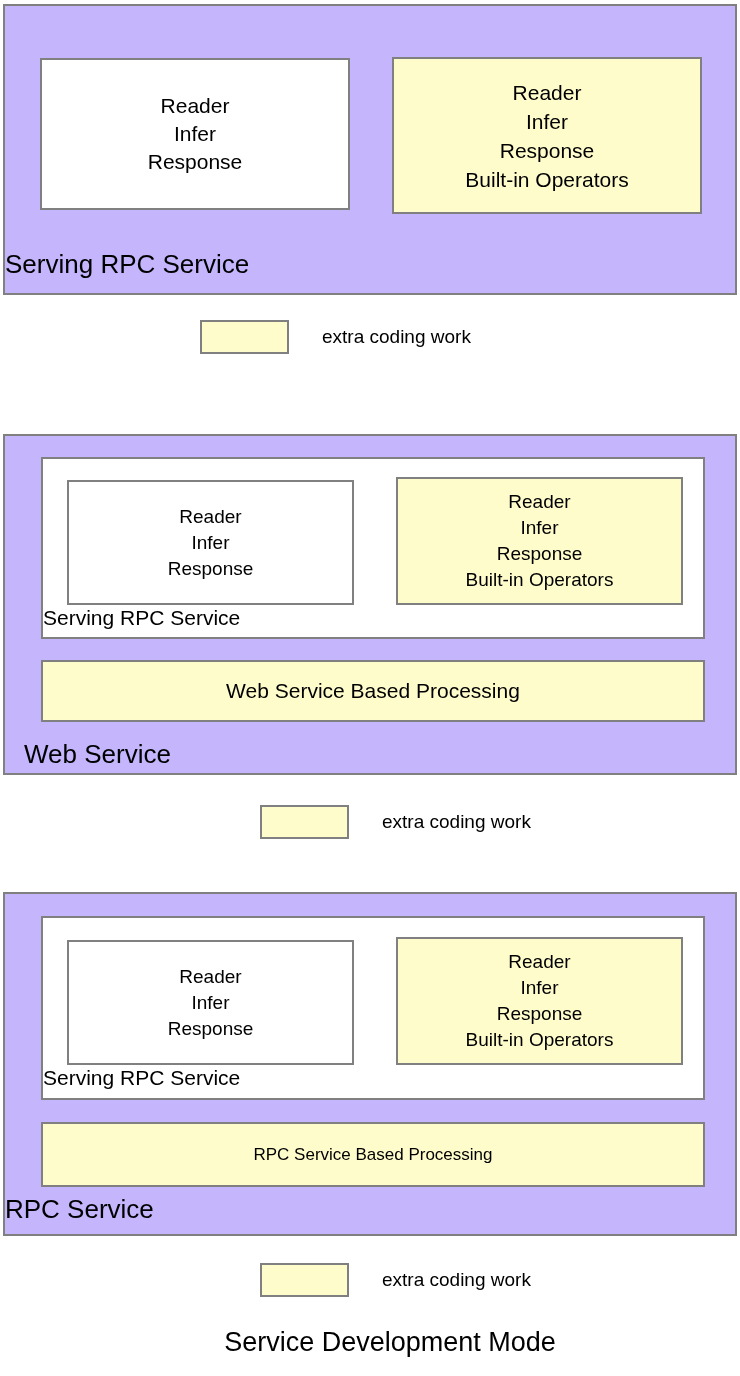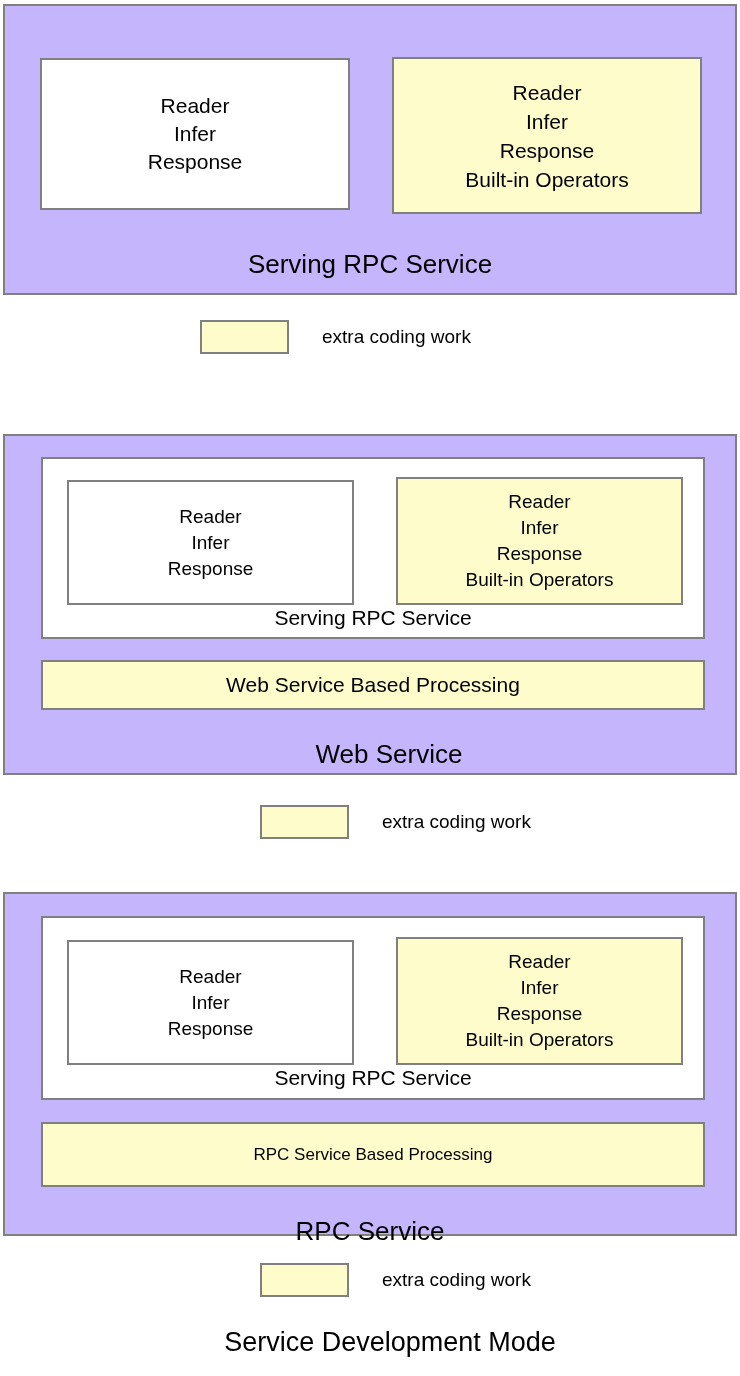--- a/index.html
+++ b/index.html
@@ -38,21 +38,20 @@
   .box .line {
     display: block;
     text-align: center;
     white-space: nowrap;
   }
 
   .panel-label {
     position: absolute;
     width: 100%;
     left: 0;
-    text-align: center;
     white-space: nowrap;
   }
 
   .bar {
     position: absolute;
     border: 2px solid #808080;
     background: #fffccc;
     box-sizing: border-box;
     display: flex;
     align-items: center;
@@ -94,38 +93,38 @@
 
   
   #panel-2 { left: 3px; top: 434px; width: 734px; height: 341px; }
   #p2-inner { position: absolute; left: 36px; top: 21px; width: 664px; height: 182px;
               border: 2px solid #808080; box-sizing: border-box; background: #ffffff; }
   #p2-white-box { left: 24px; top: 21px; width: 287px; height: 125px; }
   #p2-white-box .line { font-size: 19px; line-height: 26px; }
   #p2-yellow-box { left: 353px; top: 18px; width: 287px; height: 128px; }
   #p2-yellow-box .line { font-size: 19px; line-height: 26px; }
   #p2-inner-label { top: 147px; font-size: 21px; }
-  #p2-bar { left: 36px; top: 224px; width: 664px; height: 50px; font-size: 21px; }
+  #p2-bar { left: 36px; top: 224px; width: 664px; height: 62px; font-size: 21px; }
   #p2-label { top: 303px; font-size: 26px; margin-left: 19px; }
 
   
   #legend-2-swatch { left: 260px; top: 805px; width: 89px; height: 34px; }
   #legend-2-text { left: 382px; top: 811px; font-size: 19px; }
 
   
   #panel-3 { left: 3px; top: 892px; width: 734px; height: 344px; }
   #p3-inner { position: absolute; left: 36px; top: 22px; width: 664px; height: 184px;
               border: 2px solid #808080; box-sizing: border-box; background: #ffffff; }
   #p3-white-box { left: 24px; top: 22px; width: 287px; height: 125px; }
   #p3-white-box .line { font-size: 19px; line-height: 26px; }
   #p3-yellow-box { left: 353px; top: 19px; width: 287px; height: 128px; }
   #p3-yellow-box .line { font-size: 19px; line-height: 26px; }
   #p3-inner-label { top: 148px; font-size: 21px; }
   #p3-bar { left: 36px; top: 228px; width: 664px; height: 65px; font-size: 17px; }
-  #p3-label { top: 322px; font-size: 26px; }
+  #p3-label { top: 300px; font-size: 26px; }
 
   
   #legend-3-swatch { left: 260px; top: 1263px; width: 89px; height: 34px; }
   #legend-3-text { left: 382px; top: 1269px; font-size: 19px; }
 
   
   #figure-title { top: 1327px; font-size: 27px; }
 </style>
 </head>
 <body>

